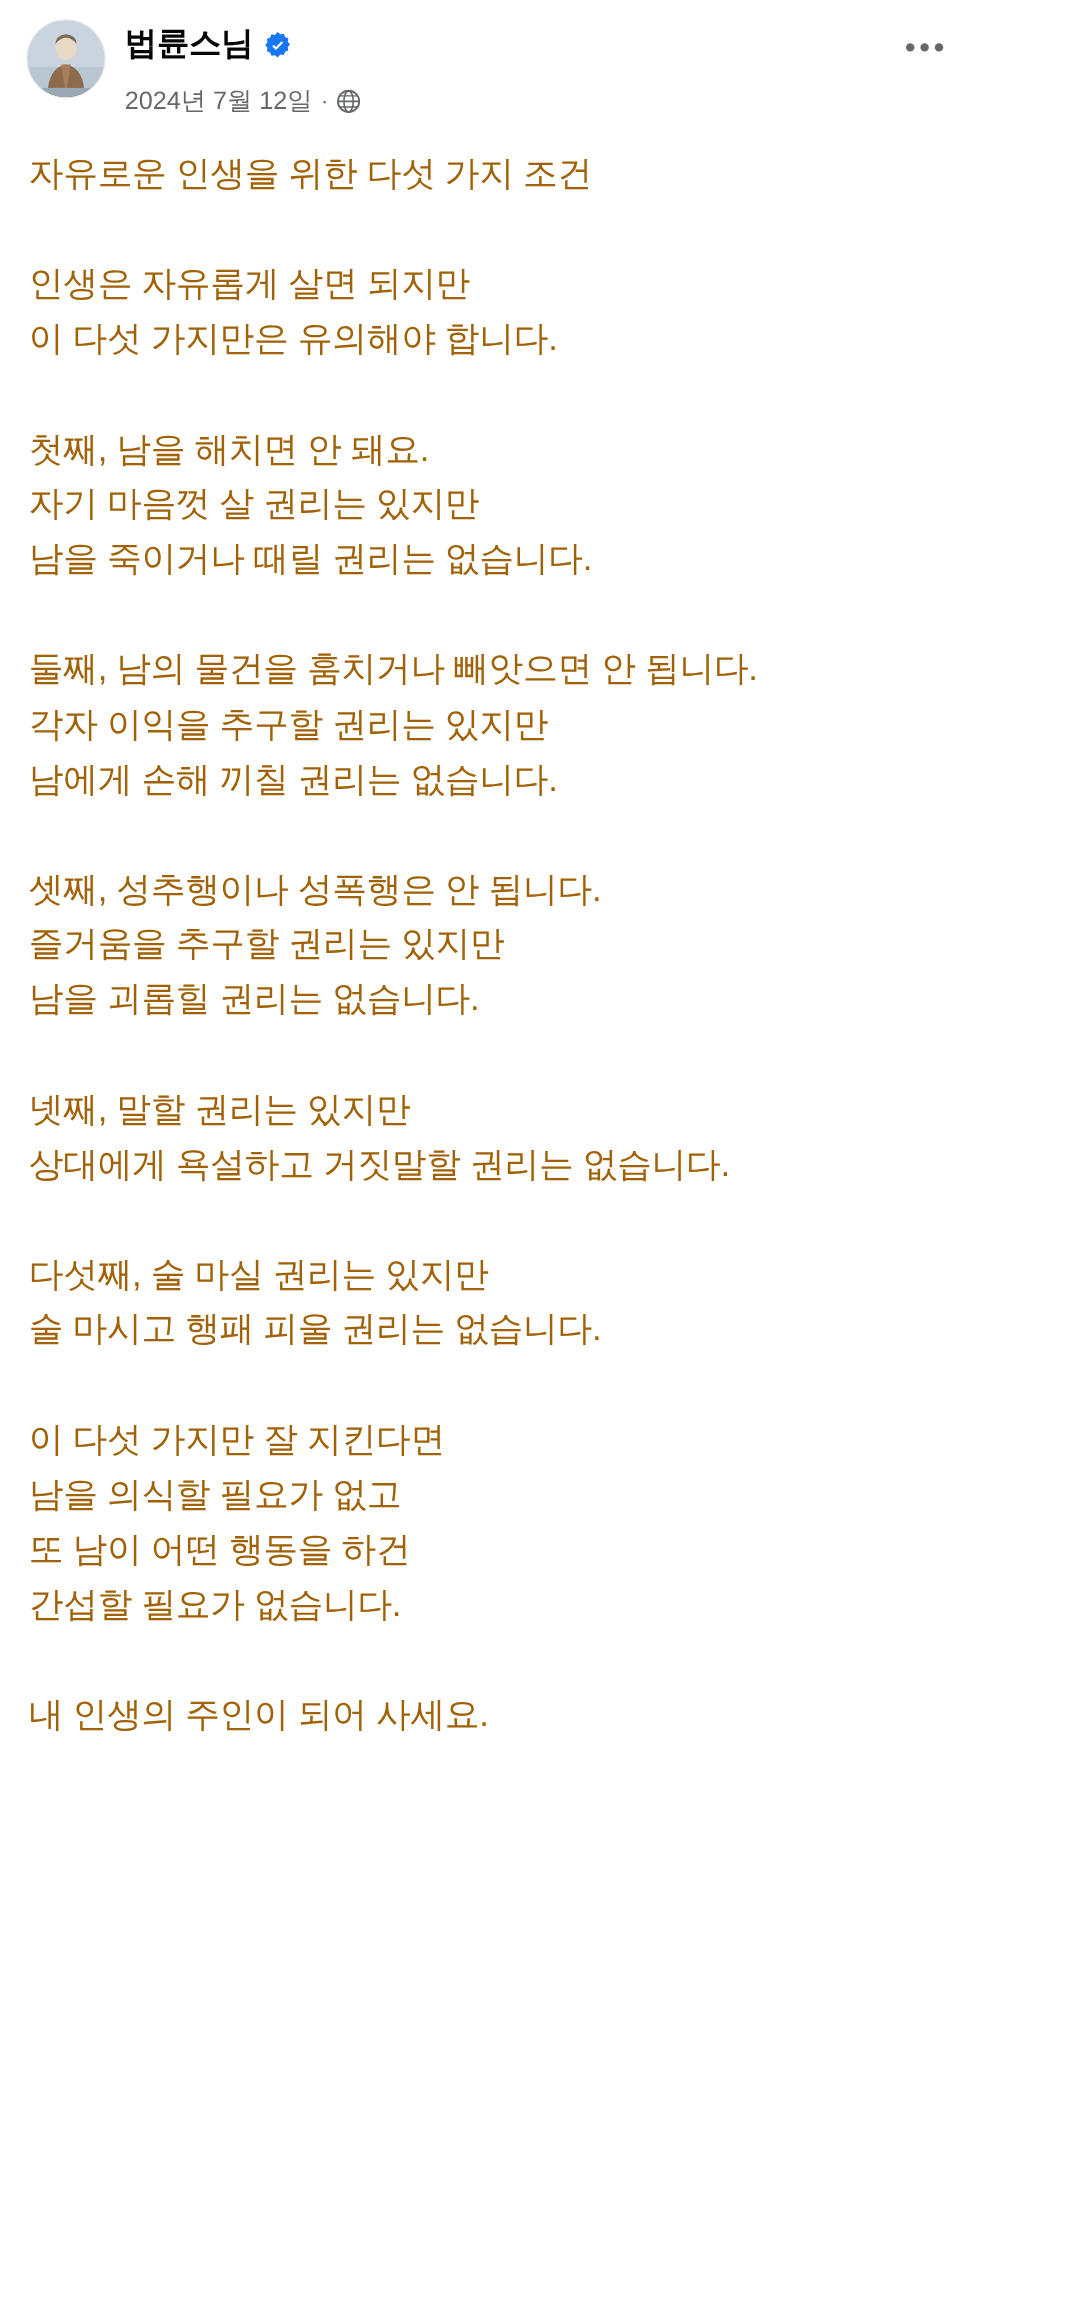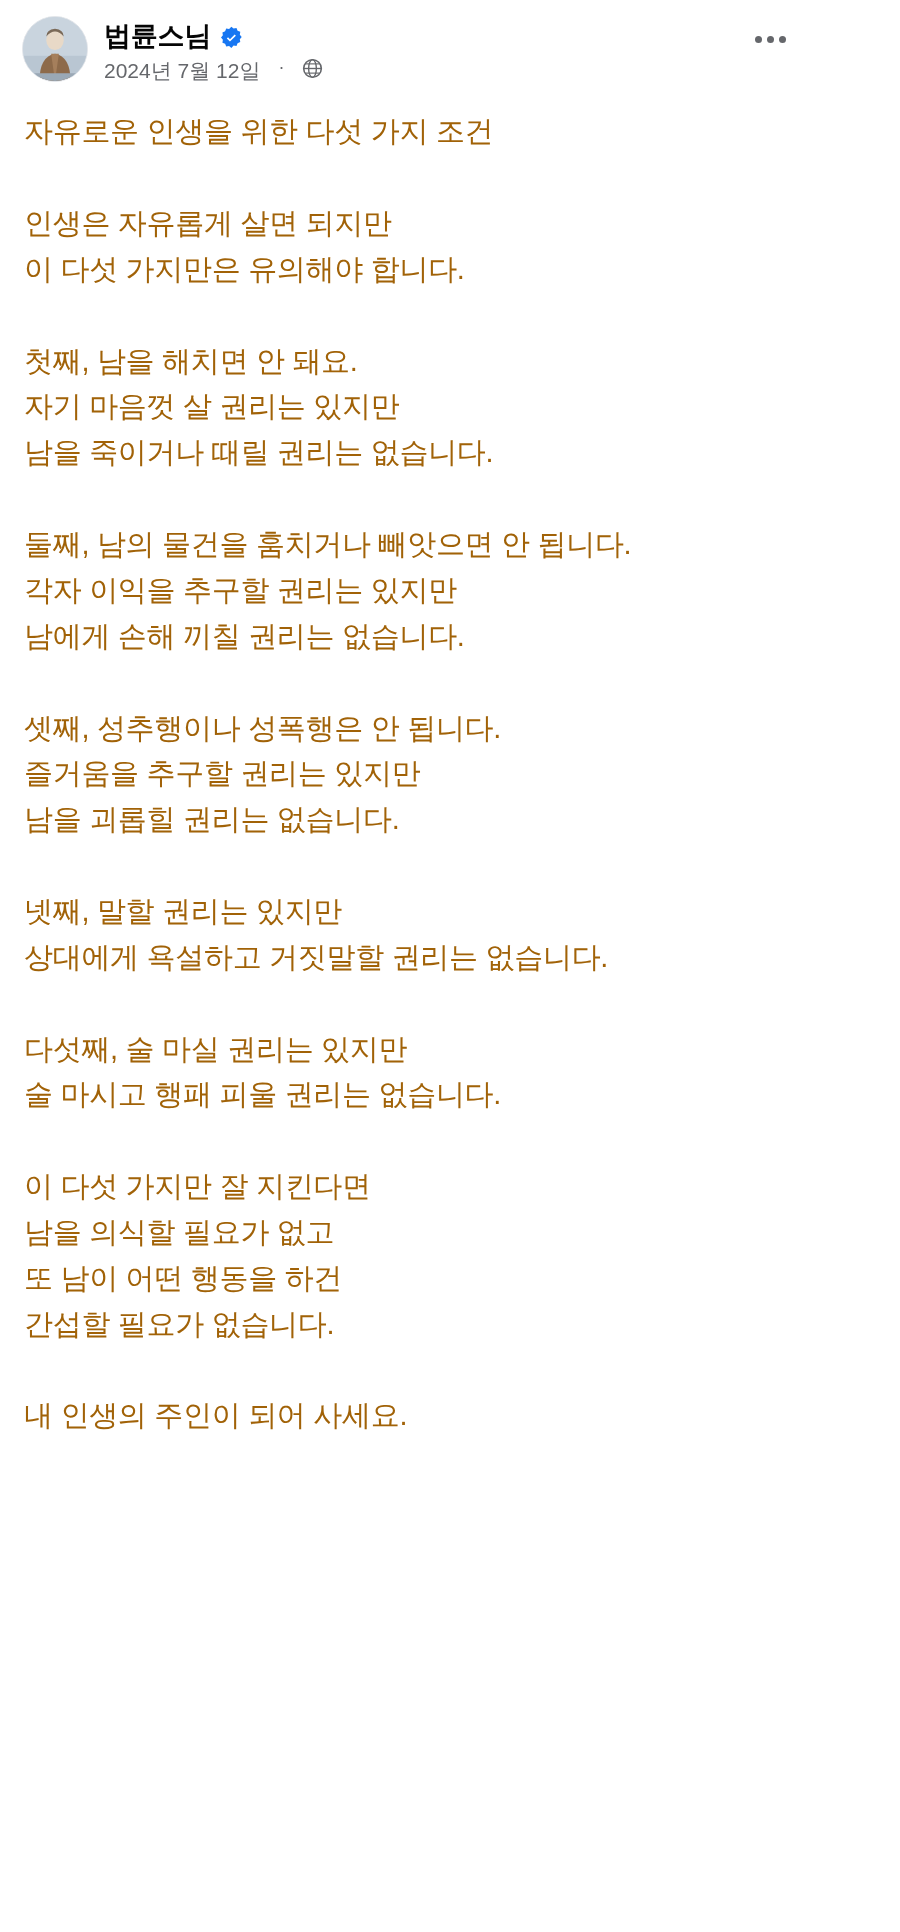--- a/index.html
+++ b/index.html
@@ -64,22 +64,23 @@
   .verified-badge {
     width: 23px;
     height: 23px;
     display: inline-block;
     flex: 0 0 23px;
   }
   .verified-badge svg { display: block; width: 100%; height: 100%; }
 
   .meta-row {
     display: flex;
-    gap: 18px;
-    margin-top: 4px;
+    align-items: center;
+    gap: 7px;
+    margin-top: 18px;
     color: #65676b;
     font-size: 21px;
     line-height: 1.2;
   }
   .meta-dot {
     color: #65676b;
     font-size: 18px;
     line-height: 1;
     padding-bottom: 2px;
   }

